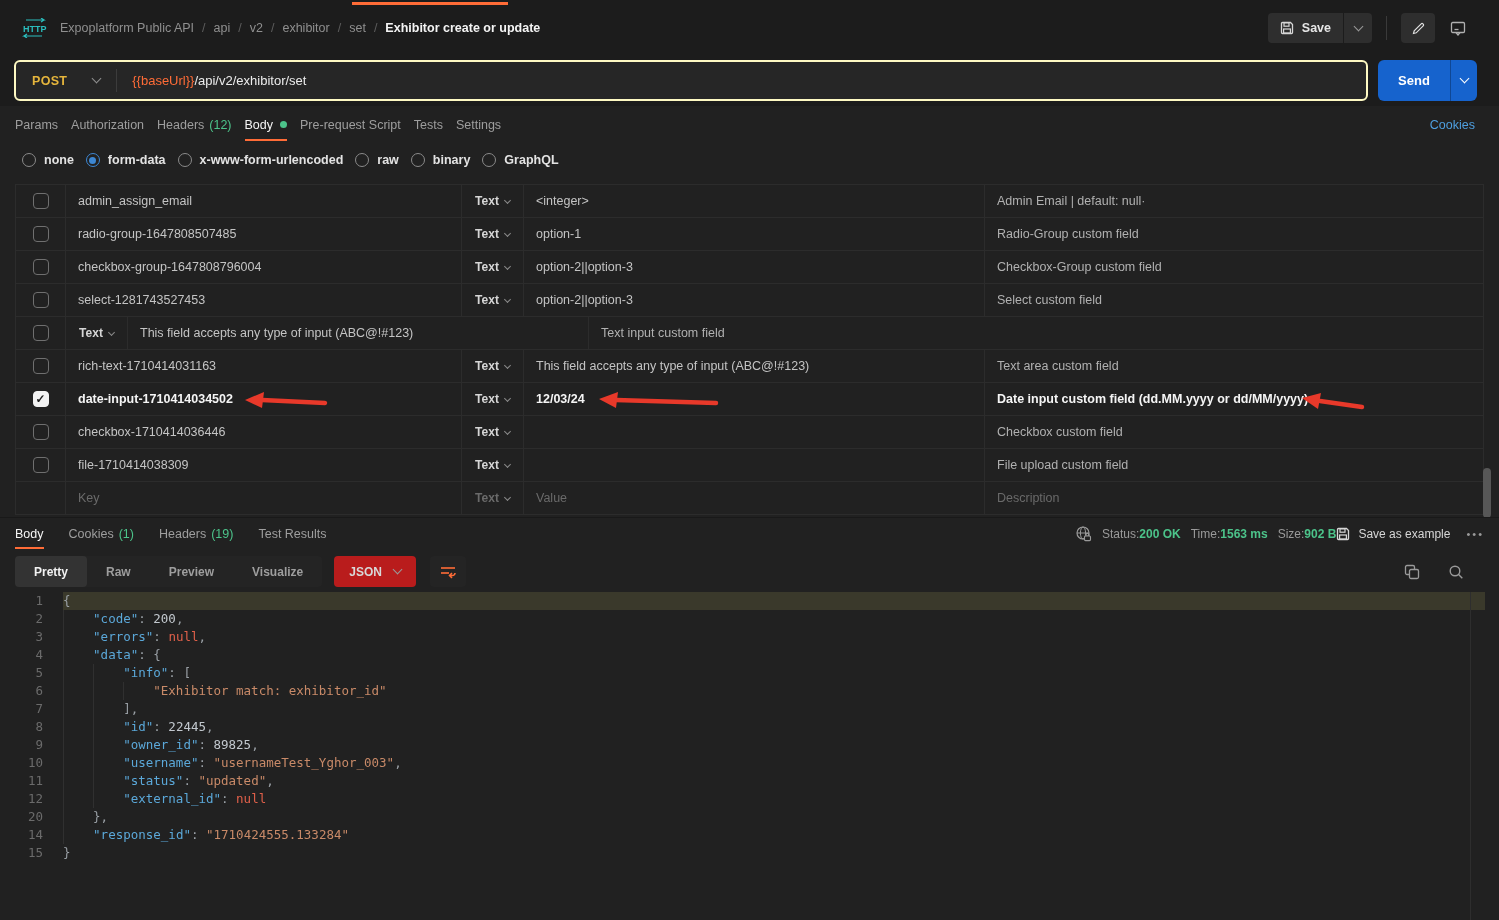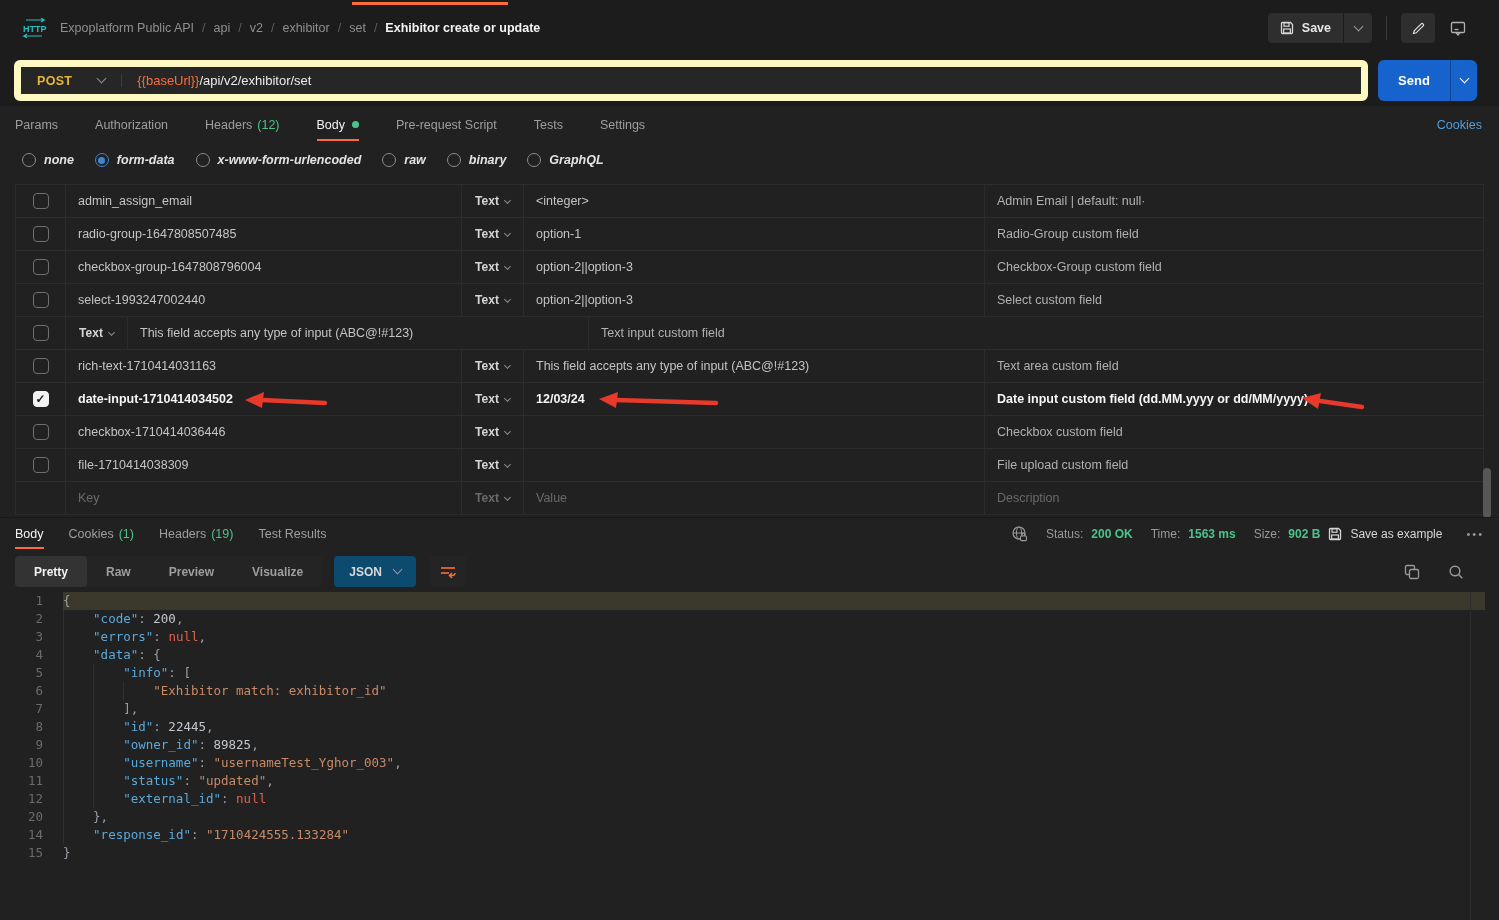--- a/index.html
+++ b/index.html
@@ -25,41 +25,41 @@
   .save-btn{height:30px;background:#2e2e2e;border-radius:4px;display:flex;align-items:center;}
   .save-main{display:flex;align-items:center;gap:8px;padding:0 12px;font-size:12.5px;font-weight:600;color:#e6e6e6;}
   .save-div{width:1px;height:30px;background:#1c1c1c;}
   .save-caret{width:28px;height:30px;display:flex;align-items:center;justify-content:center;color:#9a9a9a;}
   .vsep{width:1px;height:24px;background:#3a3a3a;margin:0 14px;}
   .icon-btn{width:34px;height:30px;border-radius:4px;display:flex;align-items:center;justify-content:center;color:#c8c8c8;}
   .icon-btn.raised{background:#2e2e2e;margin-right:6px;}
   
   .request-strip{position:absolute;top:56px;left:0;right:0;height:50px;background:#1c1c1c;}
   .request-row{position:absolute;top:60px;left:14px;right:22px;height:41px;display:flex;gap:10px;}
-  .url-box{flex:1;display:flex;align-items:center;background:#262626;border:7px solid #fef9c3;border-radius:6px;}
+  .url-box{flex:1;display:flex;align-items:center;background:#262626;border:2px solid #fef9c3;border-radius:6px;}
   .method{display:flex;align-items:center;gap:26px;padding:0 16px;}
   .method-label{color:var(--post);font-weight:700;font-size:12.5px;letter-spacing:.3px;}
   .method-divider{width:1px;align-self:stretch;margin:7px 0;background:#3c3c3c;}
   .url-text{padding:0 15px;font-size:13px;color:#ececec;white-space:nowrap;}
   .url-var{color:var(--url-var);}
   .send-group{display:flex;flex:none;}
   .send-main{width:72px;background:var(--send-blue);color:#fff;font-weight:600;font-size:13px;
     border-radius:6px 0 0 6px;display:flex;align-items:center;justify-content:center;}
   .send-caret{width:27px;background:var(--send-blue);border-left:1px solid rgba(0,0,0,.28);
     border-radius:0 6px 6px 0;display:flex;align-items:center;justify-content:center;color:#fff;}
   
-  .req-tabs{position:absolute;top:108px;left:15px;right:17px;height:33px;display:flex;gap:37px;align-items:stretch;font-size:12.5px;}
+  .req-tabs{position:absolute;top:108px;left:15px;right:24px;height:33px;display:flex;gap:13px;align-items:stretch;font-size:12.5px;}
   .rtab{display:flex;align-items:center;gap:5px;color:#9e9e9e;position:relative;cursor:default;}
   .rtab.active{color:#f5f5f5;}
   .rtab.active::after{content:"";position:absolute;left:0;right:0;bottom:0;height:2px;background:var(--accent);}
   .count{color:var(--green);}
   .dot{width:7px;height:7px;border-radius:50%;background:var(--green);margin-left:2px;}
   .cookies-link{margin-left:auto;align-self:center;color:var(--link);font-size:12.5px;}
   
-  .body-modes{position:absolute;top:146px;left:22px;height:28px;display:flex;gap:21px;align-items:center;font-style:italic;}
+  .body-modes{position:absolute;top:146px;left:22px;height:28px;display:flex;gap:12px;align-items:center;}
   .bmode{display:flex;align-items:center;gap:8px;font-size:12.5px;font-weight:600;color:#e3e3e3;}
   .radio{width:14px;height:14px;border-radius:50%;border:1.5px solid #8a8a8a;display:flex;align-items:center;justify-content:center;}
   .bmode.sel .radio{border-color:#3d87d3;}
   .bmode.sel .radio::after{content:"";width:7px;height:7px;border-radius:50%;background:#3d87d3;}
   
   .kv-table{position:absolute;top:184px;left:15px;width:1469px;border-top:1px solid #2c2c2c;}
   .kv-row{display:flex;height:33px;border-bottom:1px solid #2c2c2c;font-size:12.5px;}
   .kv-cell{border-right:1px solid #2c2c2c;display:flex;align-items:center;}
   .c-check{width:51px;justify-content:center;border-left:1px solid #2c2c2c;}
   .c-key{width:396px;padding:0 12px;color:#c4c4c4;}
@@ -73,31 +73,31 @@
   .cb.on::after{content:"\2713";line-height:1;}
   .kv-row.ph .c-key,.kv-row.ph .c-value,.kv-row.ph .c-desc{color:#6a6a6a;}
   .kv-row.ph .c-type{color:#6a6a6a;}
   .chev{display:inline-block;width:7px;height:7px;border-right:1.5px solid currentColor;border-bottom:1.5px solid currentColor;
     transform:rotate(45deg);margin-top:-4px;}
   .chev.sm{width:5px;height:5px;margin-top:-2px;}
   
   .resp-bar{position:absolute;top:517px;left:0;right:0;height:32px;border-top:1px solid #191919;
     display:flex;align-items:stretch;padding:0 15px;font-size:12.5px;}
   .resp-tabs{display:flex;gap:25px;align-items:stretch;}
-  .resp-meta{margin-left:auto;display:flex;align-items:center;gap:8px;font-size:12px;}
+  .resp-meta{margin-left:auto;display:flex;align-items:center;font-size:12px;}
   .meta-label{color:#9a9a9a;margin-left:10px;}
   .meta-value{color:var(--green);font-weight:600;}
   .save-example{display:flex;align-items:center;gap:8px;color:#d6d6d6;margin-left:0;}
   .more-dots{color:#9a9a9a;margin-left:16px;letter-spacing:2px;font-size:11px;}
   
   .resp-toolbar{position:absolute;top:556px;left:15px;right:15px;height:31px;display:flex;align-items:center;gap:10px;}
   .segmented{display:flex;background:#242424;border-radius:4px;height:31px;}
   .seg{padding:0 19px;display:flex;align-items:center;font-size:12px;font-weight:600;color:#9e9e9e;border-radius:4px;}
   .seg.active{background:#333333;color:#f2f2f2;}
-  .json-dd{height:31px;background:#0c4a6e;border-radius:4px;display:flex;align-items:center;gap:12px;
+  .json-dd{height:31px;background:#b91c1c;border-radius:4px;display:flex;align-items:center;gap:12px;
     padding:0 15px;font-weight:600;font-size:12px;color:#d8d8d8;margin-left:2px;}
   .json-dd .chev{color:#9a9a9a;}
   .wrap-btn{width:36px;height:31px;background:#242424;border-radius:4px;display:flex;align-items:center;justify-content:center;margin-left:4px;}
   .tool-icons{margin-left:auto;display:flex;gap:28px;align-items:center;color:#9a9a9a;padding-right:20px;}
   
   .code-area{position:absolute;top:592px;left:0;right:14px;bottom:0;
     font-family:"DejaVu Sans Mono",monospace;font-size:12.5px;line-height:18px;}
   .code-line{display:flex;height:18px;}
   .ln{width:63px;padding-right:20px;text-align:right;color:#6b6b6b;flex:none;}
   .lc{flex:1;white-space:pre;color:#c9c9c9;}
@@ -276,21 +276,21 @@
         <span>Text</span>
         <span class="chev sm"></span>
       </div>
     <div class="kv-cell c-value">option-2||option-3</div>
     <div class="kv-cell c-desc">Checkbox-Group custom field</div>
   </div>
   <div class="kv-row">
     <div class="kv-cell c-check">
         <span class="cb"></span>
       </div>
-    <div class="kv-cell c-key">select-1993247002440</div>
+    <div class="kv-cell c-key">select-1281743527453</div>
     <div class="kv-cell c-type">
         <span>Text</span>
         <span class="chev sm"></span>
       </div>
     <div class="kv-cell c-value">option-2||option-3</div>
     <div class="kv-cell c-desc">Select custom field</div>
   </div>
   <div class="kv-row">
     <div class="kv-cell c-check">
         <span class="cb"></span>

